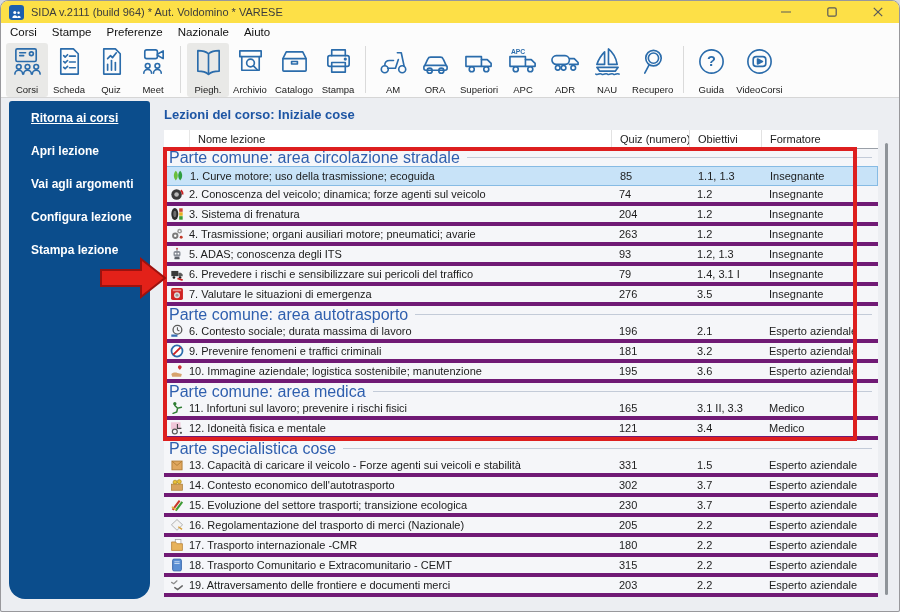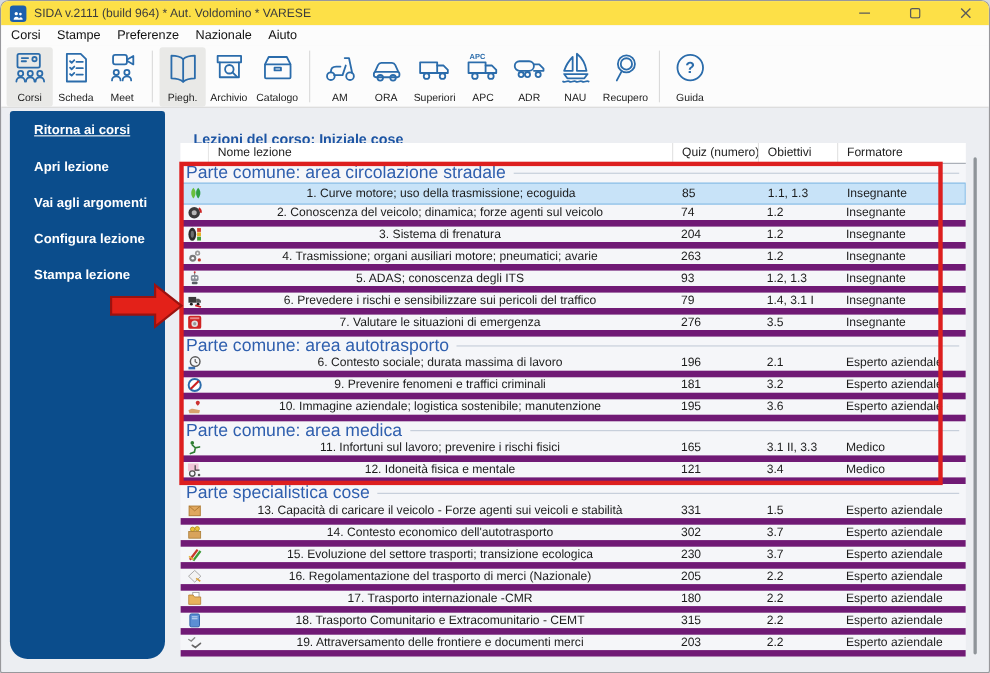--- a/index.html
+++ b/index.html
@@ -29,37 +29,37 @@
   .tb-icon svg{width:31px;height:31px;}
   .tb-label{font-size:9.5px;color:#1a1a1a;white-space:nowrap;}
   .tb-div{width:1px;background:#dadada;margin:3px 6px 4px;}
   
   .sidebar{position:absolute;left:8px;top:100px;width:141px;height:498px;background:#0b4d8c;
     border-radius:3px 3px 16px 16px;box-sizing:border-box;}
   .side-item{display:block;color:#ffffff;font-weight:bold;font-size:12px;padding:10px 6px 9px 22px;
     text-decoration:none;cursor:pointer;}
   .side-item.underline{text-decoration:underline;}
   
-  .page-title{position:absolute;left:163px;top:106px;font-size:13px;font-weight:bold;color:#1d55a4;margin:12px;}
+  .page-title{position:absolute;left:163px;top:106px;font-size:13px;font-weight:bold;color:#1d55a4;margin:0;}
   .thead{position:absolute;left:163px;top:129px;width:714px;height:19px;background:#ffffff;
     border-bottom:1px solid #9aa0a8;display:grid;grid-template-columns:25px 422px 78px 72px 1fr;
     align-items:center;font-size:11px;color:#222;box-sizing:border-box;}
   .thead .hc{padding-left:8px;border-left:1px solid #e2e2e2;height:100%;display:flex;align-items:center;white-space:nowrap;text-align:center;}
   .thead .hc.first{border-left:none;padding-left:0;}
   .tbody{position:absolute;left:163px;top:148px;width:714px;height:448px;background:#f5f6f9;
     font-size:11px;color:#1c1c1c;overflow:hidden;}
   .sec-head{height:17px;display:flex;align-items:center;gap:7px;padding-left:5px;box-sizing:border-box;
     color:#2f5fae;font-size:16px;white-space:nowrap;}
   .sec-head .line{flex:1;height:1px;background:#c3cbd8;margin-right:6px;}
   .trow{height:20px;display:grid;grid-template-columns:25px 422px 78px 72px 1fr;align-items:center;
-    box-sizing:border-box;border-bottom:6px solid #701a75;}
+    box-sizing:border-box;border-bottom:4px solid #701a75;}
   .trow .icn{display:flex;justify-content:center;align-items:center;}
   .trow .icn svg{width:14px;height:14px;}
   .trow .c{padding-left:8px;white-space:nowrap;}
-  .trow .c-name{padding-left:0;overflow:hidden;text-overflow:ellipsis;text-align:center;}
+  .trow .c-name{padding-left:0;overflow:hidden;text-overflow:ellipsis;}
   .trow.selected{background:#c8e3f8;border:1px solid #86bbe4;}
   .vthumb{position:absolute;left:884px;top:142px;width:3px;height:452px;background:#8f9499;border-radius:2px;}
   
   .anno-rect{position:absolute;left:162px;top:146px;width:694px;height:294px;border:4px solid #dd1f1f;
     box-sizing:border-box;z-index:5;pointer-events:none;}
   .anno-arrow{position:absolute;left:96px;top:253px;width:72px;height:48px;z-index:6;pointer-events:none;}
 </style>
 </head>
 <body>
 
@@ -138,20 +138,34 @@
               <line x1="16" y1="22.5" x2="22" y2="22.5"></line>
             </g>
           </svg>
         </span>
         <span class="tb-label">Scheda</span>
       </div>
       <div class="tb-btn">
         <span class="tb-icon">
           <svg viewBox="0 0 32 32">
             <g stroke="#2b6cab" fill="none" stroke-width="1.7" stroke-linecap="round" stroke-linejoin="round">
+              <path d="M8 3h12l5 5v21H8z"></path>
+              <line x1="12" y1="25" x2="12" y2="19"></line>
+              <line x1="16" y1="25" x2="16" y2="15"></line>
+              <line x1="20" y1="25" x2="20" y2="17"></line>
+              <path d="M12 13l3-3 2 2 4-5"></path>
+            </g>
+          </svg>
+        </span>
+        <span class="tb-label">Quiz</span>
+      </div>
+      <div class="tb-btn">
+        <span class="tb-icon">
+          <svg viewBox="0 0 32 32">
+            <g stroke="#2b6cab" fill="none" stroke-width="1.7" stroke-linecap="round" stroke-linejoin="round">
               <rect x="7" y="4" width="13" height="9" rx="2"></rect>
               <path d="M20 8.5l6-3.5v8l-6-3.5"></path>
               <circle cx="10" cy="20.5" r="2.4"></circle>
               <path d="M6 28c0-2.2 1.8-3.8 4-3.8s4 1.6 4 3.8"></path>
               <circle cx="20" cy="20.5" r="2.4"></circle>
               <path d="M16 28c0-2.2 1.8-3.8 4-3.8s4 1.6 4 3.8"></path>
             </g>
           </svg>
         </span>
         <span class="tb-label">Meet</span>
@@ -186,20 +200,33 @@
           <svg viewBox="0 0 32 32">
             <g stroke="#2b6cab" fill="none" stroke-width="1.7" stroke-linecap="round" stroke-linejoin="round">
               <path d="M4 13l3.5-7h17L28 13"></path>
               <rect x="4" y="13" width="24" height="13" rx="1"></rect>
               <rect x="13" y="16" width="6" height="2.6"></rect>
             </g>
           </svg>
         </span>
         <span class="tb-label">Catalogo</span>
       </div>
+      <div class="tb-btn">
+        <span class="tb-icon">
+          <svg viewBox="0 0 32 32">
+            <g stroke="#2b6cab" fill="none" stroke-width="1.7" stroke-linecap="round" stroke-linejoin="round">
+              <path d="M9 10V4h14v6"></path>
+              <rect x="5" y="10" width="22" height="11" rx="2"></rect>
+              <rect x="9" y="17" width="14" height="10"></rect>
+              <circle cx="23" cy="13.5" r="0.8" fill="#2b6cab"></circle>
+            </g>
+          </svg>
+        </span>
+        <span class="tb-label">Stampa</span>
+      </div>
       <div class="tb-div"></div>
       <div class="tb-btn">
         <span class="tb-icon">
           <svg viewBox="0 0 32 32">
             <g stroke="#2b6cab" fill="none" stroke-width="1.7" stroke-linecap="round" stroke-linejoin="round">
               <circle cx="7" cy="24" r="3.6"></circle>
               <circle cx="25" cy="24" r="3.6"></circle>
               <path d="M10 23h8l3-9"></path>
               <path d="M20 7h4l3 14"></path>
               <path d="M7 20c0-3 2-5 5-5h4"></path>
@@ -291,20 +318,32 @@
       <div class="tb-btn">
         <span class="tb-icon">
           <svg viewBox="0 0 32 32">
             <g stroke="#2b6cab" fill="none" stroke-width="1.7" stroke-linecap="round" stroke-linejoin="round">
               <circle cx="16" cy="16" r="12"></circle>
               <text x="16" y="21" font-size="15" font-weight="bold" text-anchor="middle" fill="#2b6cab" stroke="none" font-family="Liberation Sans,sans-serif">?</text>
             </g>
           </svg>
         </span>
         <span class="tb-label">Guida</span>
+      </div>
+      <div class="tb-btn">
+        <span class="tb-icon">
+          <svg viewBox="0 0 32 32">
+            <g stroke="#2b6cab" fill="none" stroke-width="1.7" stroke-linecap="round" stroke-linejoin="round">
+              <circle cx="16" cy="16" r="12"></circle>
+              <rect x="9.5" y="11" width="13" height="10" rx="3"></rect>
+              <path d="M14 13.5l5 2.5-5 2.5z" fill="#2b6cab"></path>
+            </g>
+          </svg>
+        </span>
+        <span class="tb-label">VideoCorsi</span>
       </div>
     </div>
 
   <nav class="sidebar" id="sidebar">
       <a class="side-item underline">Ritorna ai corsi</a>
       <a class="side-item">Apri lezione</a>
       <a class="side-item">Vai agli argomenti</a>
       <a class="side-item">Configura lezione</a>
       <a class="side-item">Stampa lezione</a>
     </nav>

